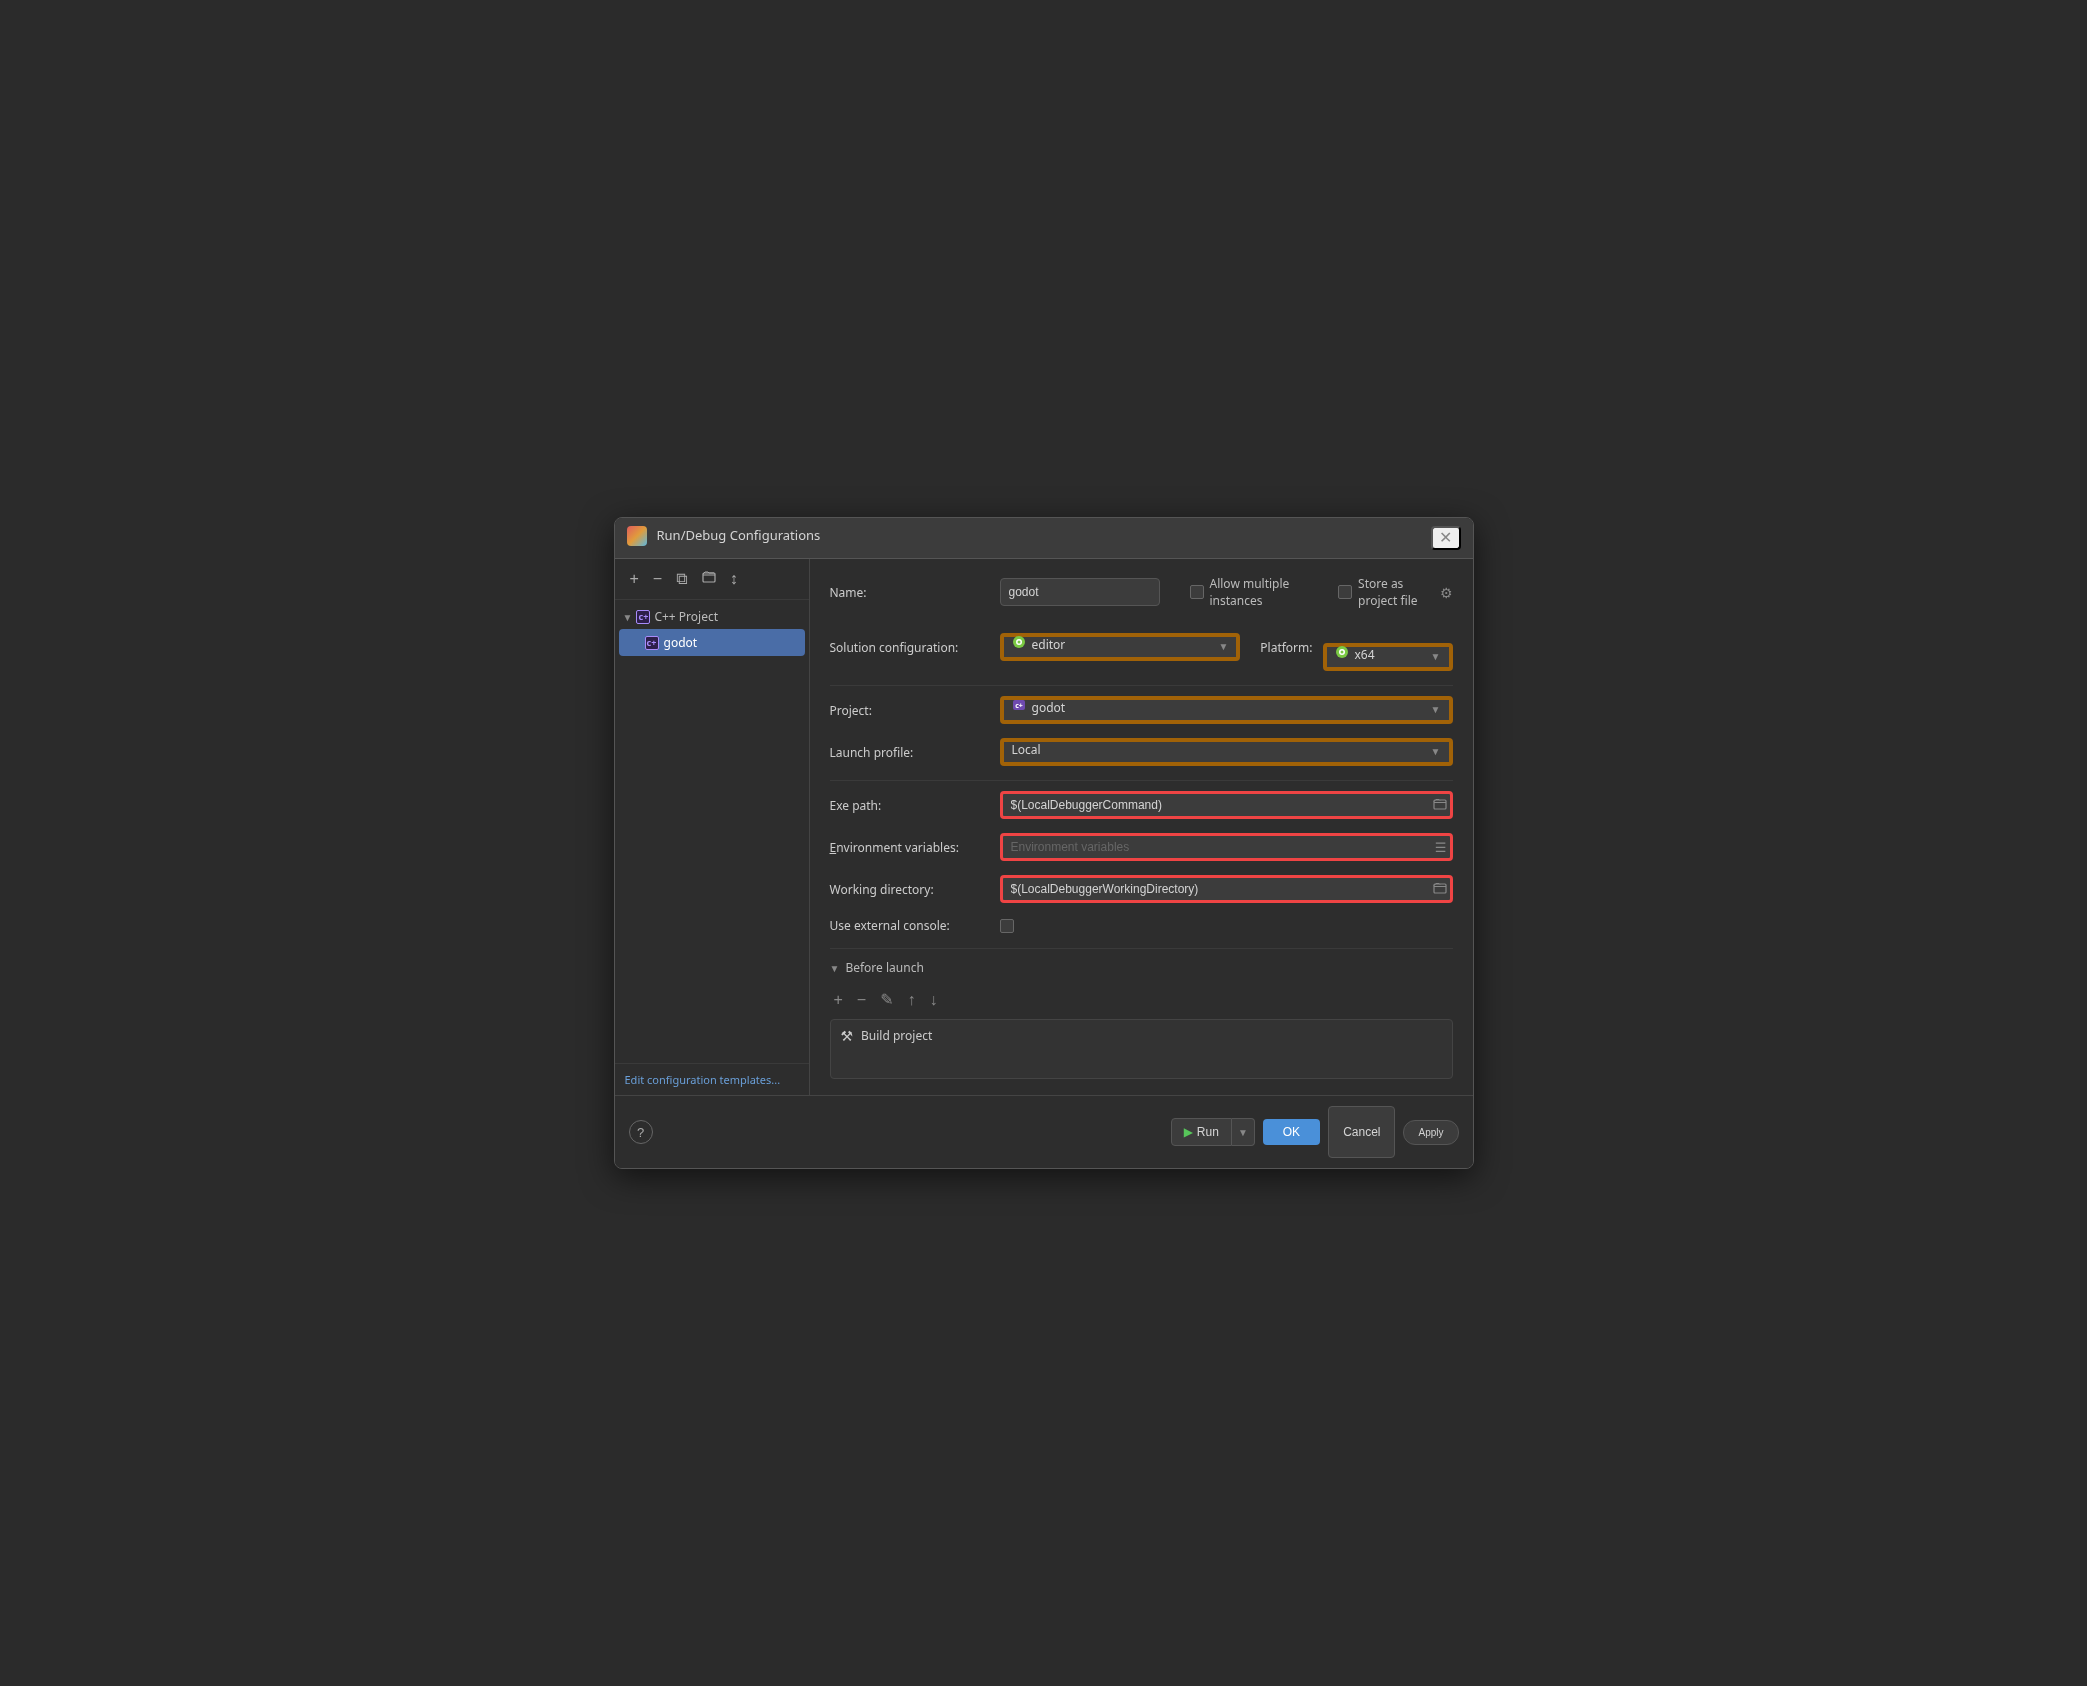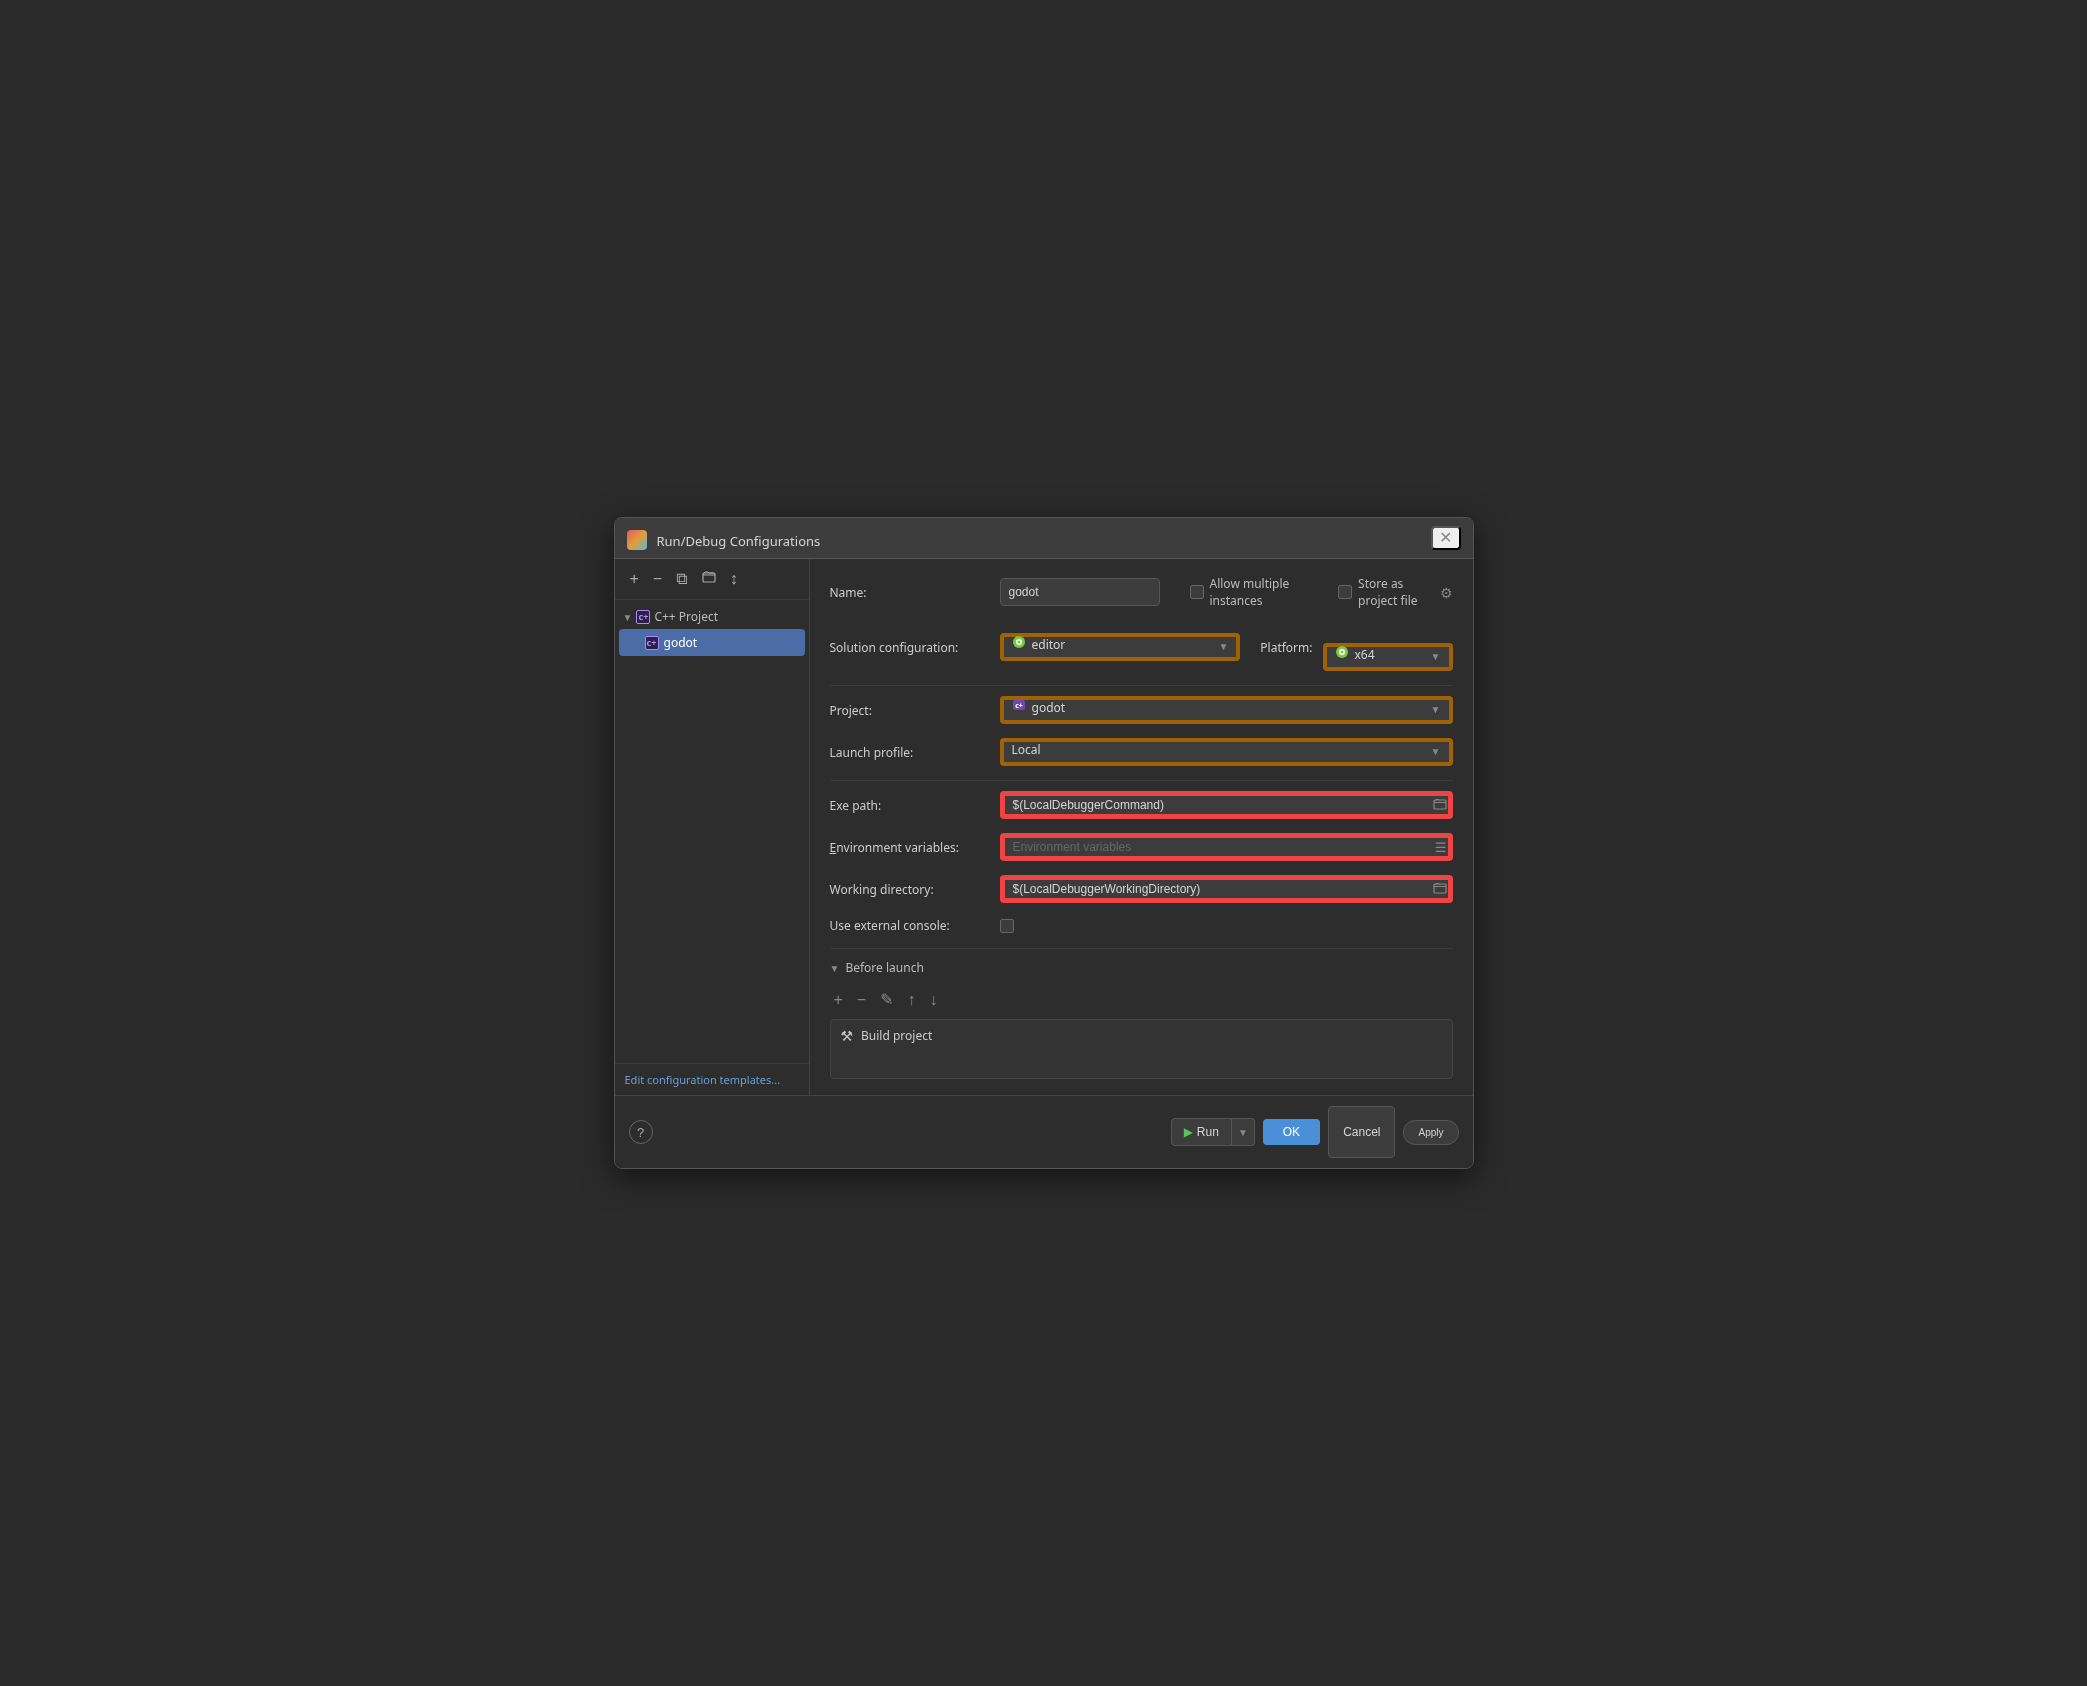--- a/index.html
+++ b/index.html
@@ -19,21 +19,21 @@
       border: 1px solid #555;
       border-radius: 8px;
       display: flex;
       flex-direction: column;
       box-shadow: 0 8px 32px rgba(0,0,0,0.6);
       overflow: hidden;
     }
     .title-bar {
       background: #3c3c3c;
       display: flex;
-      align-items: flex-end;
+      align-items: flex-start;
       padding: 8px 12px;
       gap: 10px;
       border-bottom: 1px solid #555;
       user-select: none;
     }
     .title-bar-icon {
       width: 20px;
       height: 20px;
       background: linear-gradient(135deg, #e05c5c 0%, #e09c3c 50%, #5cb8e0 100%);
       border-radius: 4px;
@@ -195,21 +195,21 @@
     .solution-dropdown { width: 220px; }
     .platform-dropdown { width: 160px; margin-top: 20px; }
     .input-with-btn {
       display: flex;
       align-items: center;
       flex: 1;
       position: relative;
     }
     .field-input {
       background: #3c3c3c;
-      border: 5px solid #ef4444;
+      border: 3px solid #ef4444;
       border-radius: 4px;
       color: #d4d4d4;
       padding: 4px 30px 4px 8px;
       font-size: 12px;
       height: 28px;
       flex: 1;
       outline: none;
     }
     .field-input::placeholder { color: #666; }
     .field-btn {

